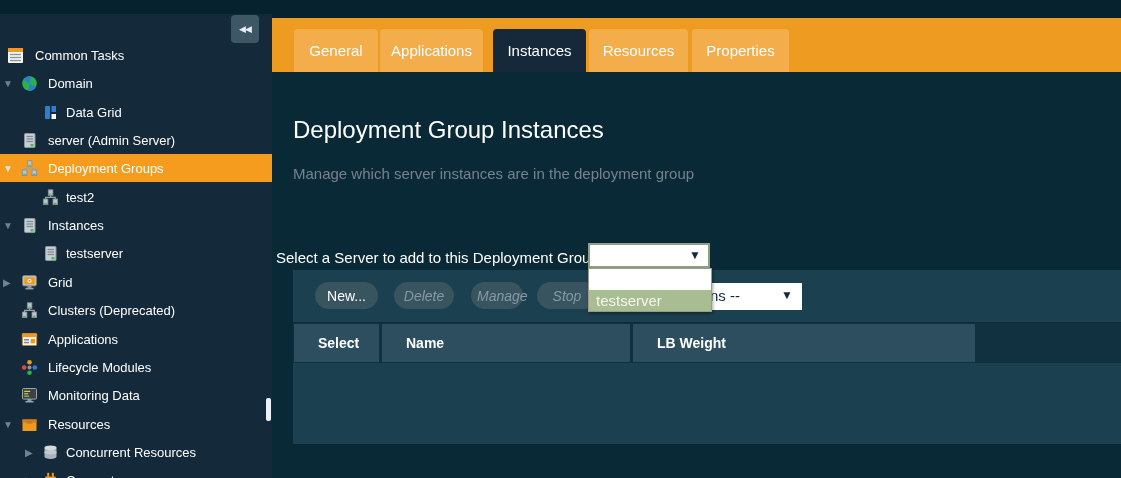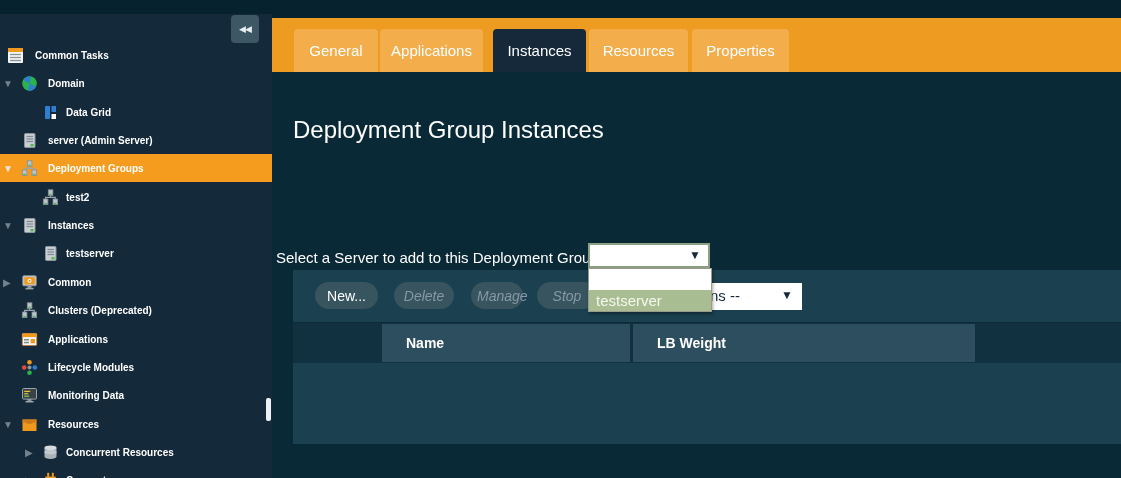--- a/index.html
+++ b/index.html
@@ -14,21 +14,21 @@
   #collapse-btn{
     position:absolute;left:231px;top:15px;width:28px;height:28px;background:#3E5765;
     border-radius:4px;color:#E8EEF2;font-size:9px;display:flex;align-items:center;justify-content:center;
     letter-spacing:-1px;cursor:pointer;
   }
   .side-row{position:absolute;left:0;width:272px;height:28px;display:flex;align-items:center;cursor:pointer;}
   .side-row.selected{background:#F59C1F;}
   .side-row .exp{position:absolute;font-size:10px;color:#72838F;width:14px;text-align:left;}
   .side-row.selected .exp{color:#E9E4DA;}
   .side-row .ico{position:absolute;width:17px;height:17px;}
-  .side-row .lbl{position:absolute;color:#FFFFFF;font-size:10px;font-weight:bold;white-space:nowrap;}
+  .side-row .lbl{position:absolute;color:#FFFFFF;font-size:13px;font-weight:normal;white-space:nowrap;}
   #side-scrollbar{position:absolute;left:266px;top:384px;width:5px;height:23px;background:#EDF1F4;border-radius:2px;cursor:grab;}
   
   #tabbar{position:absolute;left:272px;top:18px;width:849px;height:54px;background:#EE9B22;}
   .tab{
     position:absolute;top:11px;height:43px;border-radius:4px 4px 0 0;background:#F3AD4B;
     color:#FFFFFF;font-size:15px;display:flex;align-items:center;justify-content:center;cursor:pointer;
   }
   .tab.active{background:#16293A;}
   
   #content{position:absolute;left:272px;top:72px;width:849px;height:406px;background:#0A2937;}
@@ -177,21 +177,21 @@
       <div class="side-row" style="top: 254px;">
         <span class="exp" style="left:3px">▶</span>
         <span class="ico" style="left:21px"><svg class="ico-svg" width="17" height="17" viewBox="0 0 17 17">
             <rect x="1.8" y="1.8" width="13.4" height="10" rx="1" fill="#CDD3D8" stroke="#88929A"></rect>
             <rect x="3.2" y="3.2" width="10.6" height="7.2" fill="#EF9A1F"></rect>
             <circle cx="8.5" cy="6.8" r="2.1" fill="#FFF3DF"></circle>
             <path d="M7.8 5.8 L10 6.8 L7.8 7.8 Z" fill="#C97A14"></path>
             <rect x="6.5" y="11.8" width="4" height="2" fill="#9AA4AB"></rect>
             <rect x="4.5" y="13.8" width="8" height="1.6" fill="#9AA4AB"></rect>
           </svg></span>
-        <span class="lbl" style="left:48px">Common</span>
+        <span class="lbl" style="left:48px">Grid</span>
       </div>
       <div class="side-row" style="top: 282px;">
         <span class="ico" style="left:21px"><svg class="ico-svg" width="17" height="17" viewBox="0 0 17 17">
             <g fill="#BDC4CA" stroke="#828D95" stroke-width="0.8">
               <rect x="6.3" y="0.8" width="4.6" height="5.6"></rect>
               <rect x="1.3" y="10" width="4.6" height="5.6"></rect>
               <rect x="11" y="10" width="4.6" height="5.6"></rect>
             </g>
             <path d="M8.6 6.4 V8.4 M3.6 10 V8.4 H13.3 V10" stroke="#9AA4AB" fill="none" stroke-width="1.1"></path>
             <g fill="#4FBA4F">
@@ -271,20 +271,21 @@
 <div id="tabbar">
     <div class="tab" style="left: 22px; width: 84px;">General</div>
     <div class="tab" style="left: 108px; width: 103px;">Applications</div>
     <div class="tab active" style="left: 221px; width: 93px;">Instances</div>
     <div class="tab" style="left: 317px; width: 99px;">Resources</div>
     <div class="tab" style="left: 420px; width: 97px;">Properties</div>
   </div>
 
 <div id="content">
   <div id="page-title">Deployment Group Instances</div>
+  <div id="page-subtitle">Manage which server instances are in the deployment group</div>
 
   <div id="select-server-label">Select a Server to add to this Deployment Group:</div>
   <div id="server-select">
     <span class="val"></span>
     <span class="chev">▼</span>
   </div>
   <div id="server-option-list">
       <div class="srv-opt"></div>
       <div class="srv-opt hl">testserver</div>
     </div>
@@ -296,20 +297,23 @@
           <button class="tb-btn disabled" style="left: 101px; width: 60px;">Delete</button>
           <button class="tb-btn disabled" style="left: 178px; width: 52px;">Manage</button>
           <button class="tb-btn disabled" style="left: 244px; width: 60px;">Stop</button>
         </div>
       <div id="more-actions">
         <span class="val">-- More Actions --</span>
         <span class="chev">▼</span>
       </div>
     </div>
     <div id="table-head">
+        <div class="th-cell" style="left: 1px; width: 85px;">
+          <span>Select</span>
+        </div>
         <div class="th-cell" style="left: 89px; width: 248px;">
           <span>Name</span>
         </div>
         <div class="th-cell" style="left: 340px; width: 342px;">
           <span>LB Weight</span>
         </div>
       </div>
   </div>
 </div>
 

